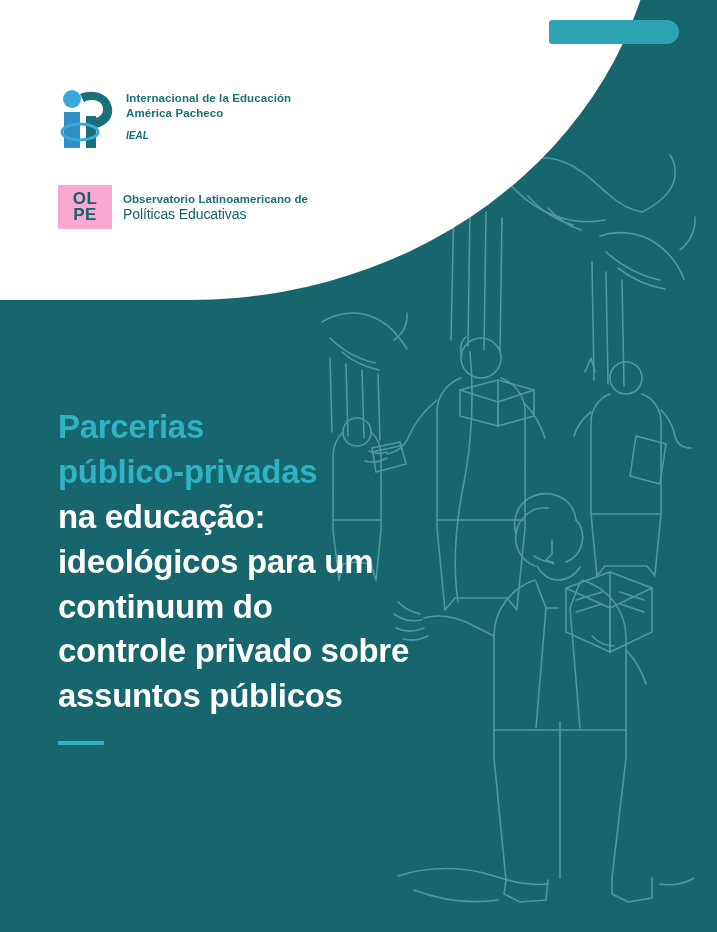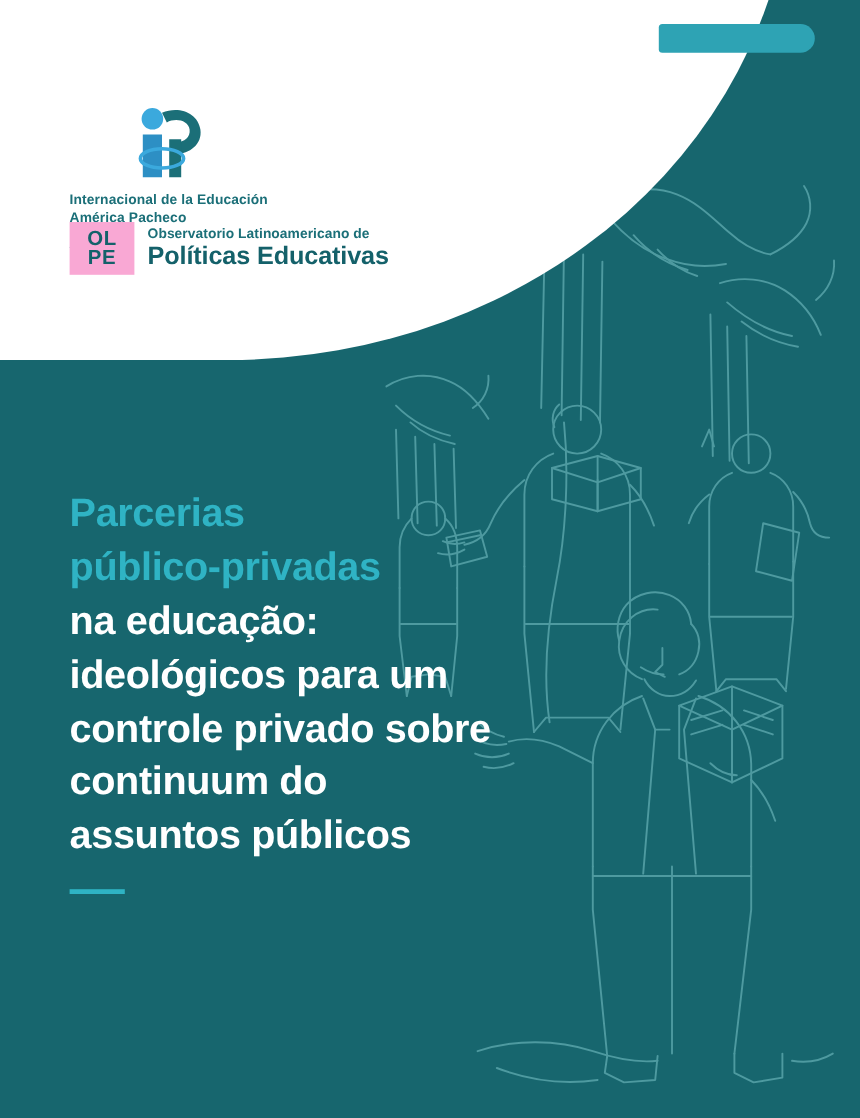--- a/index.html
+++ b/index.html
@@ -44,21 +44,20 @@
   }
 
   
   .ieal {
     position: absolute;
     left: 58px;
     top: 86px;
     display: flex;
     align-items: center;
     gap: 12px;
-    flex-direction: column;
   }
   .ieal-mark {
     width: 56px;
     height: 62px;
     position: relative;
   }
   .ieal-text {
     line-height: 1.28;
   }
   .ieal-text .l1,
@@ -101,23 +100,23 @@
     color: #14616a;
     letter-spacing: .5px;
   }
   .olpe-text .t1 {
     font-size: 11.5px;
     color: #1b6f78;
     font-weight: bold;
     letter-spacing: .05px;
   }
   .olpe-text .t2 {
-    font-size: 21px;
+    font-size: 14px;
     color: #14616a;
-    font-weight: bold;
+    font-weight: normal;
     margin-top: 1px;
     letter-spacing: -.1px;
   }
 
   
   .illustration {
     position: absolute;
     left: 0;
     top: 0;
     width: 717px;
@@ -310,19 +309,19 @@
       <div class="t1">Observatorio Latinoamericano de</div>
       <div class="t2">Políticas Educativas</div>
     </div>
   </div>
 
   <div class="title-block">
     <div class="title-line accent">Parcerias</div>
     <div class="title-line accent">público-privadas</div>
     <div class="title-line">na educação:</div>
     <div class="title-line">ideológicos para um</div>
+    <div class="title-line">continuum do</div>
     <div class="title-line">controle privado sobre</div>
-    <div class="title-line">continuum do</div>
     <div class="title-line">assuntos públicos</div>
     <div class="rule"></div>
   </div>
 
 </div>
 
 </body></html>

